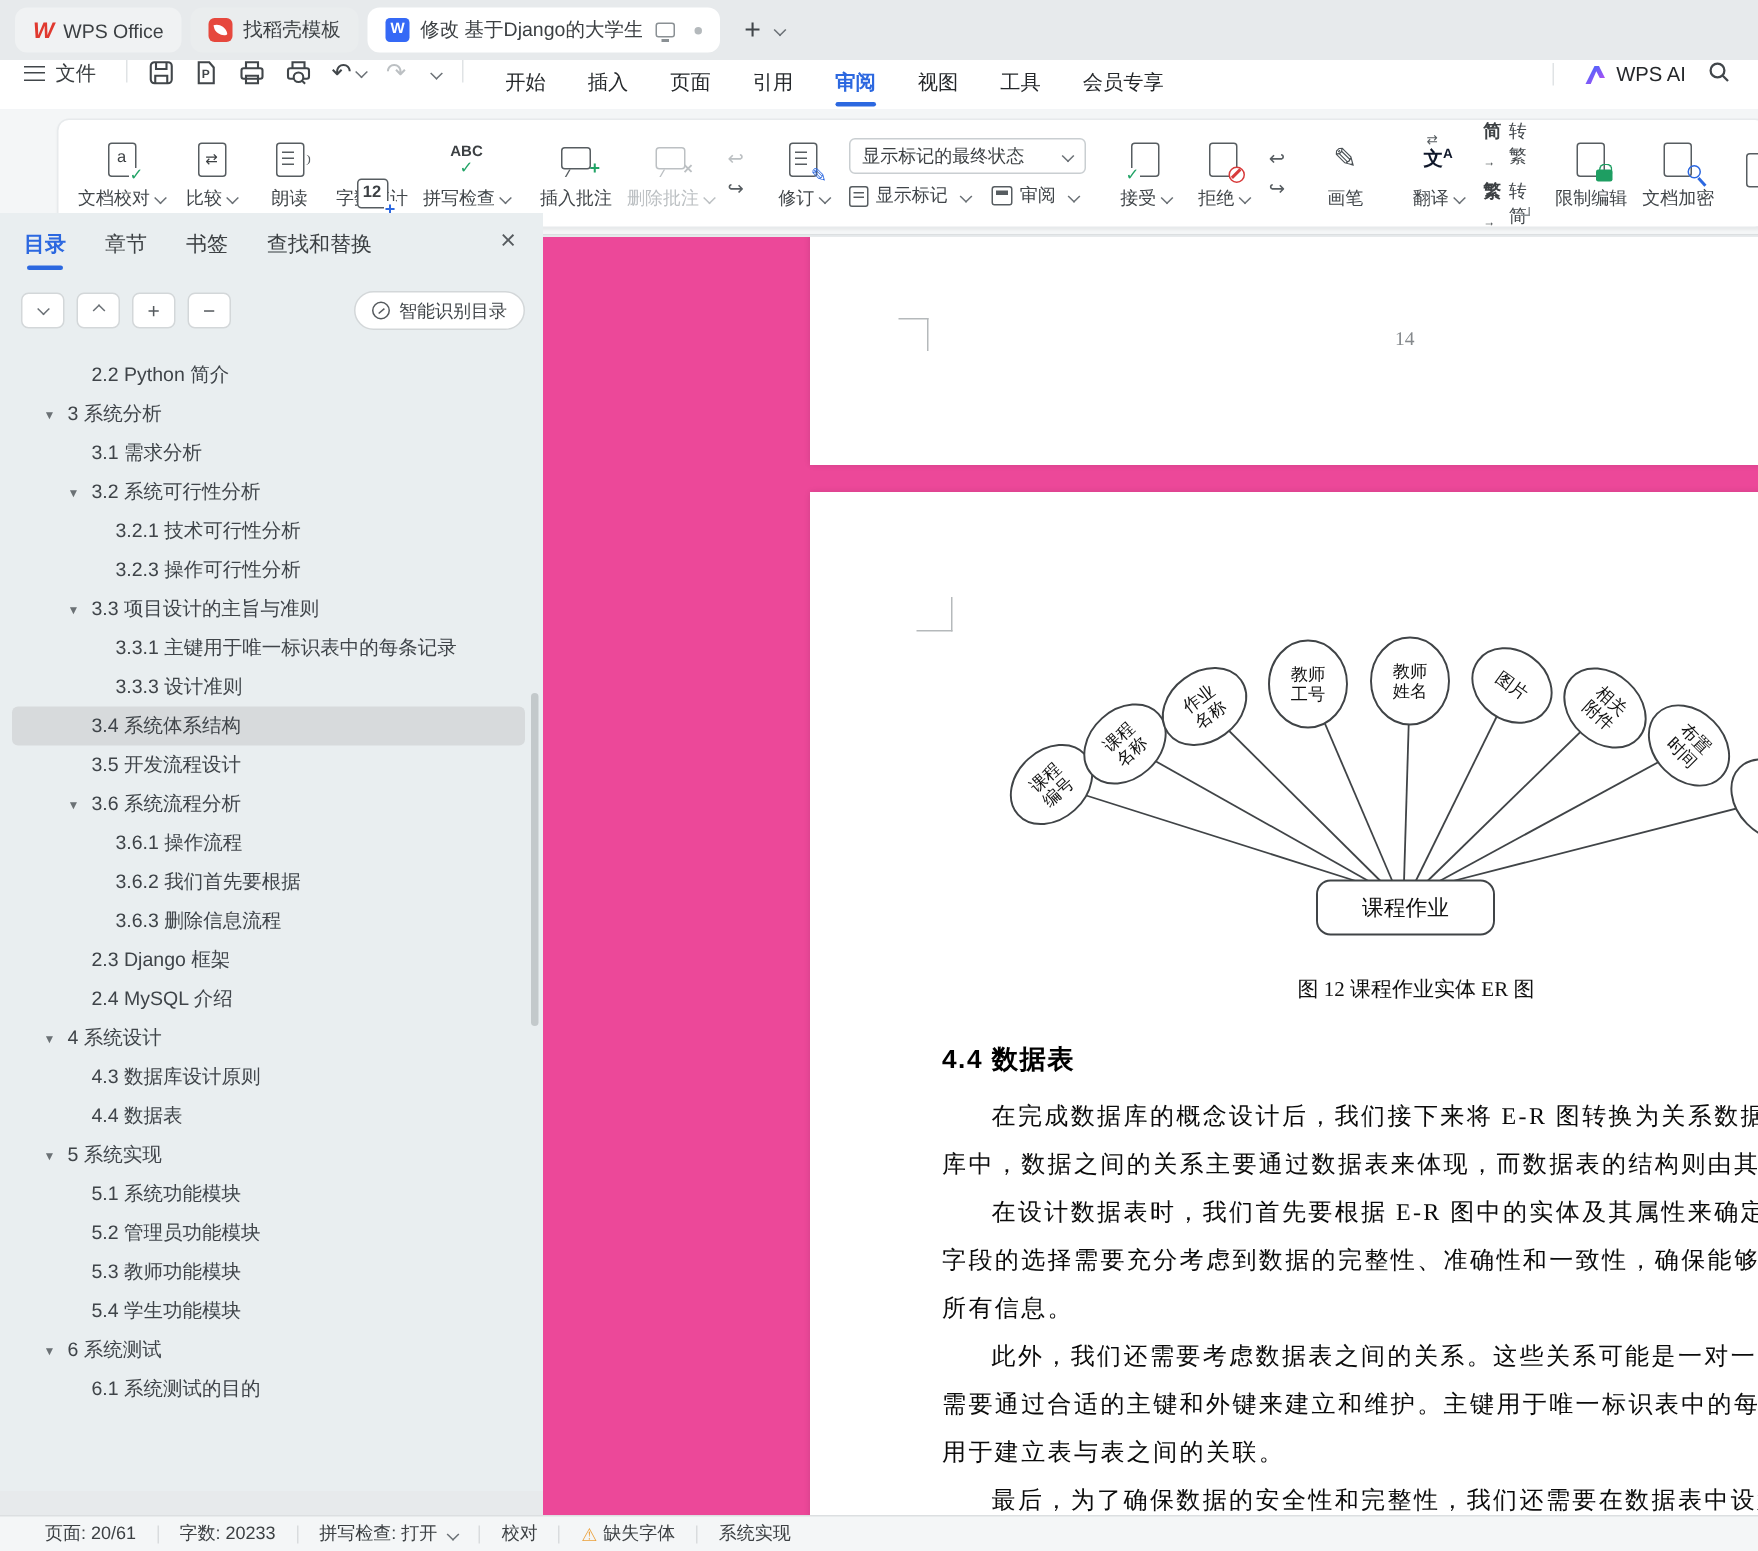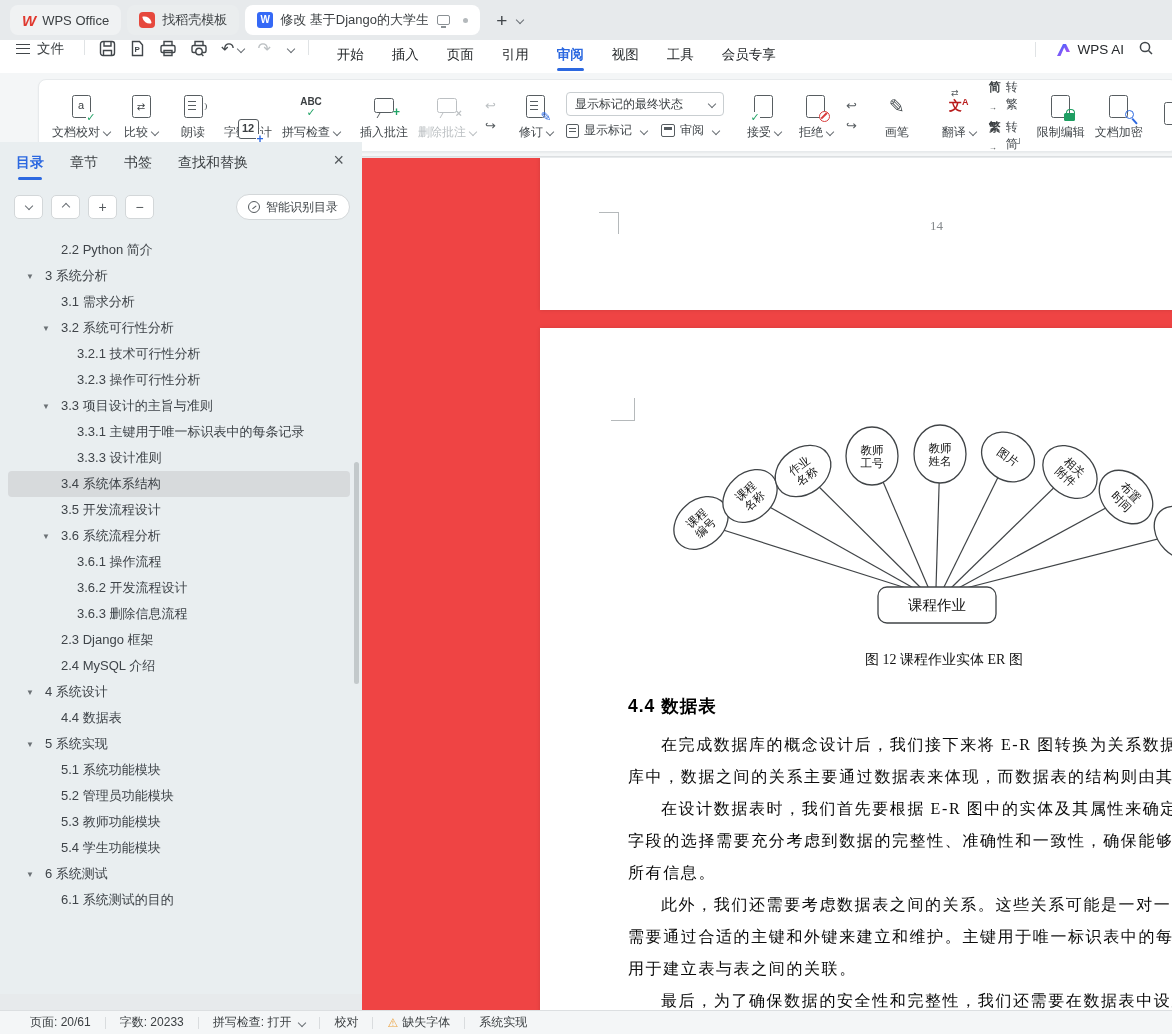--- a/index.html
+++ b/index.html
@@ -76,50 +76,50 @@
   .rcol { display:flex; flex-direction:column; justify-content:center; gap:6px; padding:0 4px; }
   .rselect { width:158px; height:24px; border:1px solid #c9ced1; border-radius:4px; background:#fff; display:flex; align-items:center; font-size:12px; color:#3c4043; padding:0 8px; }
   .rselect .cv { margin-left:auto; }
   .smallbtns { display:flex; gap:14px; align-items:center; }
   .smallbtn { display:flex; align-items:center; gap:5px; font-size:12px; color:#41464a; }
   .icpage { width:13px; height:14px; border:1.3px solid #575d61; border-radius:2px; position:relative; background:#fff; }
   .icpage::after { content:''; position:absolute; left:2px; top:3px; width:7px; height:1.2px; background:#575d61; box-shadow:0 3px 0 #575d61; }
   .icwin { width:14px; height:13px; border:1.3px solid #575d61; border-radius:2px; position:relative; background:#fff; }
   .icwin::after { content:''; position:absolute; left:2px; top:2px; width:8px; height:2.5px; background:#575d61; }
   .pen-ic { font-size:19px; color:#4a5054; }
-  .trans-ic { position:relative; font-size:13px; color:#b91c1c; font-weight:bold; }
+  .trans-ic { position:relative; font-size:13px; color:#0f172a; font-weight:bold; }
   .trans-ic sup { font-size:9px; }
   .trans-ic::before { content:'⇄'; position:absolute; top:-9px; left:2px; font-size:9px; font-weight:normal; color:#575d61; }
   .zh-ic { font-size:12px; font-weight:bold; color:#3c4043; }
   .zh-ic sub { font-size:8px; }
   .launcher { position:absolute; right:2px; bottom:2px; width:6px; height:6px; border-right:1.4px solid #8a9094; border-bottom:1.4px solid #8a9094; }
 
   
   #sidebar { position:absolute; left:0; top:142px; width:362px; height:852px; background:#e9eef0; }
   .sb-tabs { display:flex; align-items:center; gap:26px; padding:12px 0 0 16px; font-size:14px; position:relative; }
   .sb-tab { color:#3c4043; padding-bottom:8px; }
   .sb-tab.active { color:#2c68e0; font-weight:bold; position:relative; }
   .sb-tab.active::after { content:''; position:absolute; left:2px; right:2px; bottom:0; height:3px; border-radius:2px; background:#2c68e0; }
   .sb-close { position:absolute; right:18px; top:8px; font-size:18px; color:#555a5e; }
   .sb-tools { display:flex; align-items:center; margin:14px 12px 0 14px; }
   .sq { width:29px; height:24px; background:#fff; border:1px solid #d3d7d9; border-radius:5px; display:flex; align-items:center; justify-content:center; margin-right:8px; font-size:14px; color:#555a5e; line-height:1; }
   .smart-toc { margin-left:auto; height:26px; border:1px solid #d3d7d9; border-radius:14px; background:#fff; display:flex; align-items:center; gap:6px; padding:0 11px; font-size:12px; color:#41464a; }
   .gauge-ic { width:12px; height:12px; border:1.3px solid #555a5e; border-radius:50%; position:relative; }
   .gauge-ic::after { content:''; position:absolute; left:2.5px; top:5px; width:4.5px; height:1.3px; background:#555a5e; transform:rotate(-40deg); }
-  #toc-list { position:absolute; left:0; top:95px; right:0; bottom:0; overflow:hidden; }
+  #toc-list { position:absolute; left:0; top:95px; right:0; bottom:0; overflow:hidden;text-align:center; }
   .toc-row { height:26px; display:flex; align-items:center; margin:0 12px 0 8px; border-radius:4px; font-size:13px; color:#3f4449; white-space:nowrap; }
   .toc-row.sel { background:#d7dadc; }
   .toc-row.lvl1 { padding-left:18px; }
   .toc-row.lvl2 { padding-left:34px; }
   .toc-row.lvl3 { padding-left:50px; }
   .toc-caret { width:14px; flex:0 0 14px; font-size:8px; color:#6b7175; margin-right:5px; }
   #sb-scroll { position:absolute; right:3px; top:320px; width:5px; height:222px; border-radius:3px; background:#c3c9cb; }
 
   
-  #docarea { position:absolute; left:362px; top:158px; width:810px; height:852px; background:#ef4444; overflow:hidden; }
+  #docarea { position:absolute; left:362px; top:158px; width:810px; height:852px; background:#ec4899; overflow:hidden; }
   .page { position:absolute; left:178px; width:840px; background:#fff; box-shadow:0 0 4px rgba(0,0,0,.12); }
   #page1 { top:-2px; height:154px; }
   #page2 { top:170px; height:690px; }
   .corner-tr { position:absolute; width:20px; height:22px; border-top:1px solid #b5b9bb; border-right:1px solid #b5b9bb; }
   .corner-br { position:absolute; width:24px; height:23px; border-bottom:1px solid #b5b9bb; border-right:1px solid #b5b9bb; }
   .pagenum { position:absolute; left:390px; top:62px; font-family:"Liberation Serif","DejaVu Serif",serif; font-size:13px; color:#85898c; }
   #er-svg { position:absolute; left:100px; top:92px; }
   .er-line { stroke:#404447; stroke-width:1.2; }
   .er-shape { fill:#fff; stroke:#404447; stroke-width:1.3; }
   .er-text { font-family:"Liberation Serif","DejaVu Serif",serif; font-size:11.5px; fill:#111; text-anchor:middle; }
@@ -508,37 +508,41 @@
       <div class="toc-row lvl2">
         <span class="toc-caret">▼</span>
         <span>3.6 系统流程分析</span>
       </div>
       <div class="toc-row lvl3">
         <span class="toc-caret"></span>
         <span>3.6.1 操作流程</span>
       </div>
       <div class="toc-row lvl3">
         <span class="toc-caret"></span>
-        <span>3.6.2 开发流程设计</span>
+        <span>3.6.2 我们首先要根据</span>
       </div>
       <div class="toc-row lvl3">
         <span class="toc-caret"></span>
         <span>3.6.3 删除信息流程</span>
       </div>
       <div class="toc-row lvl2">
         <span class="toc-caret"></span>
         <span>2.3 Django 框架</span>
       </div>
       <div class="toc-row lvl2">
         <span class="toc-caret"></span>
         <span>2.4 MySQL 介绍</span>
       </div>
       <div class="toc-row lvl1">
         <span class="toc-caret">▼</span>
         <span>4 系统设计</span>
+      </div>
+      <div class="toc-row lvl2">
+        <span class="toc-caret"></span>
+        <span>4.3 数据库设计原则</span>
       </div>
       <div class="toc-row lvl2">
         <span class="toc-caret"></span>
         <span>4.4 数据表</span>
       </div>
       <div class="toc-row lvl1">
         <span class="toc-caret">▼</span>
         <span>5 系统实现</span>
       </div>
       <div class="toc-row lvl2">

